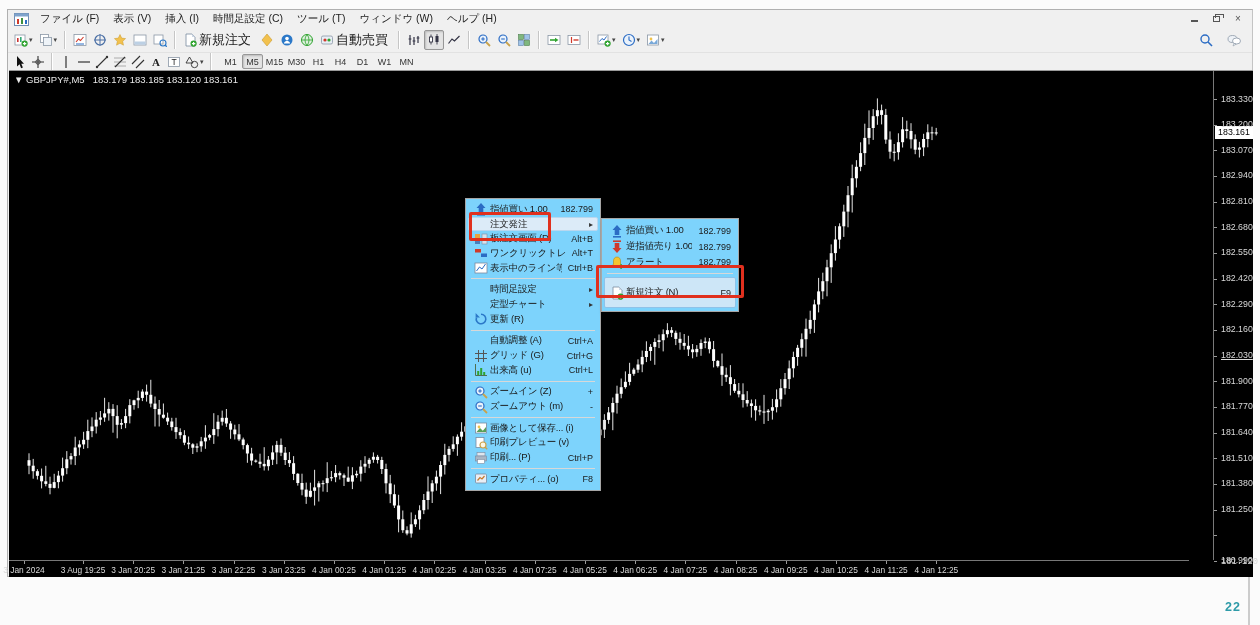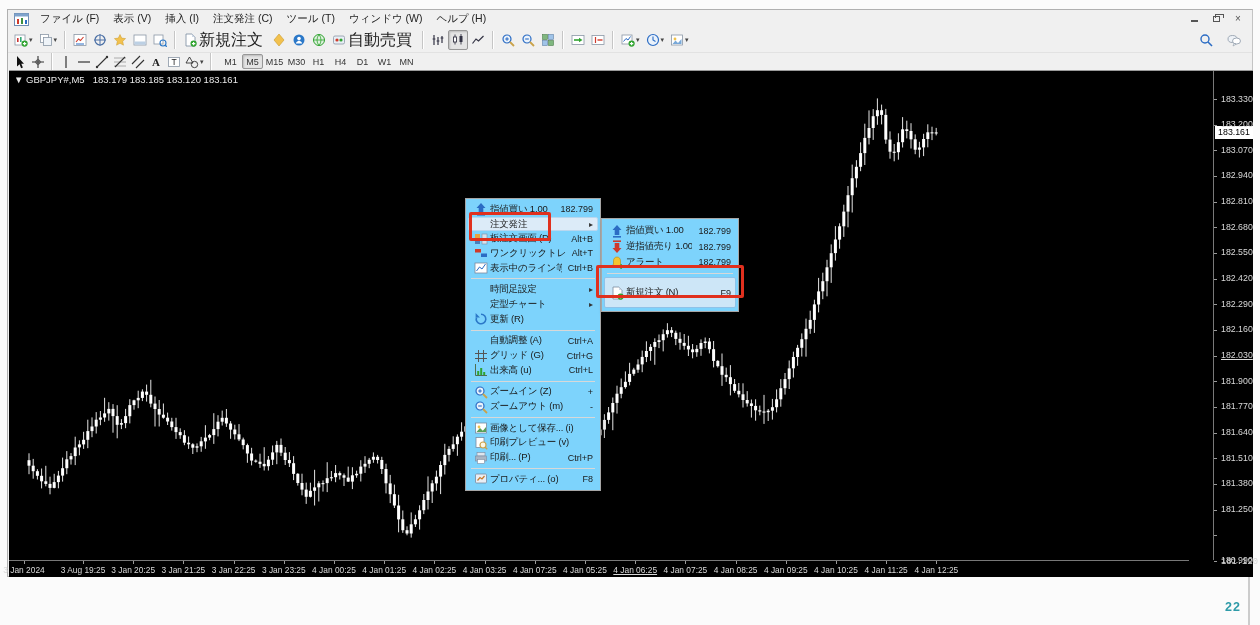--- a/index.html
+++ b/index.html
@@ -16,21 +16,21 @@
   .wc{width:16px;height:13px;display:flex;align-items:center;justify-content:center;color:#555;font-size:10px;line-height:1}
   .wc .minbar{width:7px;height:1.5px;background:#555;display:block;margin-top:5px}
   .wc .sq{width:7px;height:6px;border:1px solid #555;display:block;position:relative;background:#f0f0f0}
   .wc .sq::before{content:"";position:absolute;left:1.5px;top:-3px;width:7px;height:3px;border:1px solid #555;border-bottom:none}
   
   .toolbar1{position:absolute;left:0;top:18px;width:100%;height:25px;display:flex;align-items:center;
     padding-left:3px;border-bottom:1px solid #e2e2e2}
   .toolbar2{position:absolute;left:0;top:43px;width:100%;height:17px;display:flex;align-items:center;padding-left:3px}
   .tbtn{display:flex;align-items:center;height:20px;padding:0 2px;border:1px solid transparent;border-radius:2px;flex:0 0 auto}
   .tbtn.pressed{background:#e4e4e4;border-color:#979797;box-shadow:inset 1px 1px 2px rgba(0,0,0,.18)}
-  .tbtn .lbl{font-size:16px;color:#222;margin:0 3px 0 2px;white-space:nowrap}
+  .tbtn .lbl{font-size:13px;color:#222;margin:0 3px 0 2px;white-space:nowrap}
   .tbtn .dd{font-size:7px;color:#444;margin-left:1px}
   .tsep{width:0;height:18px;border-left:1px solid #c6c6c6;border-right:1px solid #fff;margin:0 4px;flex:0 0 auto}
   .tool{height:16px;padding:0 1px}
   .tf-btn{width:21px;height:15px;display:flex;align-items:center;justify-content:center;font-size:9px;color:#333;
     border:1px solid transparent;border-radius:2px;margin:0 0.5px;flex:0 0 auto}
   .tf-btn.active{background:#e4e4e4;border-color:#979797;box-shadow:inset 1px 1px 2px rgba(0,0,0,.18)}
   .tb-right{position:absolute;right:8px;top:20px;display:flex;gap:8px;align-items:center}
   
   .chart-region{position:absolute;left:1px;top:60px;width:1244px;height:507px;background:#000;border-top:1px solid #9a9a9a}
   .plot{position:absolute;left:0;top:0;width:1204px;height:489px}
@@ -79,21 +79,21 @@
           <rect x="0.5" y="0.5" width="14" height="3" fill="#7fa3cc"></rect>
           <rect x="3" y="6" width="2" height="5" fill="#d03a2b"></rect>
           <rect x="7" y="5" width="2" height="6" fill="#3f8f3f"></rect>
           <rect x="11" y="7" width="2" height="4" fill="#2b6cc4"></rect>
         </svg>
     </span>
     <div id="menubar-items" style="display:flex">
         <div class="menubar-item">ファイル (F)</div>
         <div class="menubar-item">表示 (V)</div>
         <div class="menubar-item">挿入 (I)</div>
-        <div class="menubar-item">注文発注 (C)</div>
+        <div class="menubar-item">時間足設定 (C)</div>
         <div class="menubar-item">ツール (T)</div>
         <div class="menubar-item">ウィンドウ (W)</div>
         <div class="menubar-item">ヘルプ (H)</div>
       </div>
     <div class="win-controls">
       <span class="wc">
           <span class="minbar"></span>
         </span>
       <span class="wc">
           <span class="sq"></span>
@@ -937,21 +937,21 @@
         <div class="ta-label" style="left: 375.2px;">4 Jan 01:25</div>
         <div class="ta-tick" style="left: 375.2px;"></div>
         <div class="ta-label" style="left: 425.4px;">4 Jan 02:25</div>
         <div class="ta-tick" style="left: 425.4px;"></div>
         <div class="ta-label" style="left: 475.6px;">4 Jan 03:25</div>
         <div class="ta-tick" style="left: 475.6px;"></div>
         <div class="ta-label" style="left: 525.8px;">4 Jan 07:25</div>
         <div class="ta-tick" style="left: 525.8px;"></div>
         <div class="ta-label" style="left: 576px;">4 Jan 05:25</div>
         <div class="ta-tick" style="left: 576px;"></div>
-        <div class="ta-label" style="left: 626.2px; text-decoration: underline;">4 Jan 06:25</div>
+        <div class="ta-label" style="left: 626.2px;">4 Jan 06:25</div>
         <div class="ta-tick" style="left: 626.2px;"></div>
         <div class="ta-label" style="left: 676.4px;">4 Jan 07:25</div>
         <div class="ta-tick" style="left: 676.4px;"></div>
         <div class="ta-label" style="left: 726.6px;">4 Jan 08:25</div>
         <div class="ta-tick" style="left: 726.6px;"></div>
         <div class="ta-label" style="left: 776.8px;">4 Jan 09:25</div>
         <div class="ta-tick" style="left: 776.8px;"></div>
         <div class="ta-label" style="left: 827px;">4 Jan 10:25</div>
         <div class="ta-tick" style="left: 827px;"></div>
         <div class="ta-label" style="left: 877.2px;">4 Jan 11:25</div>

